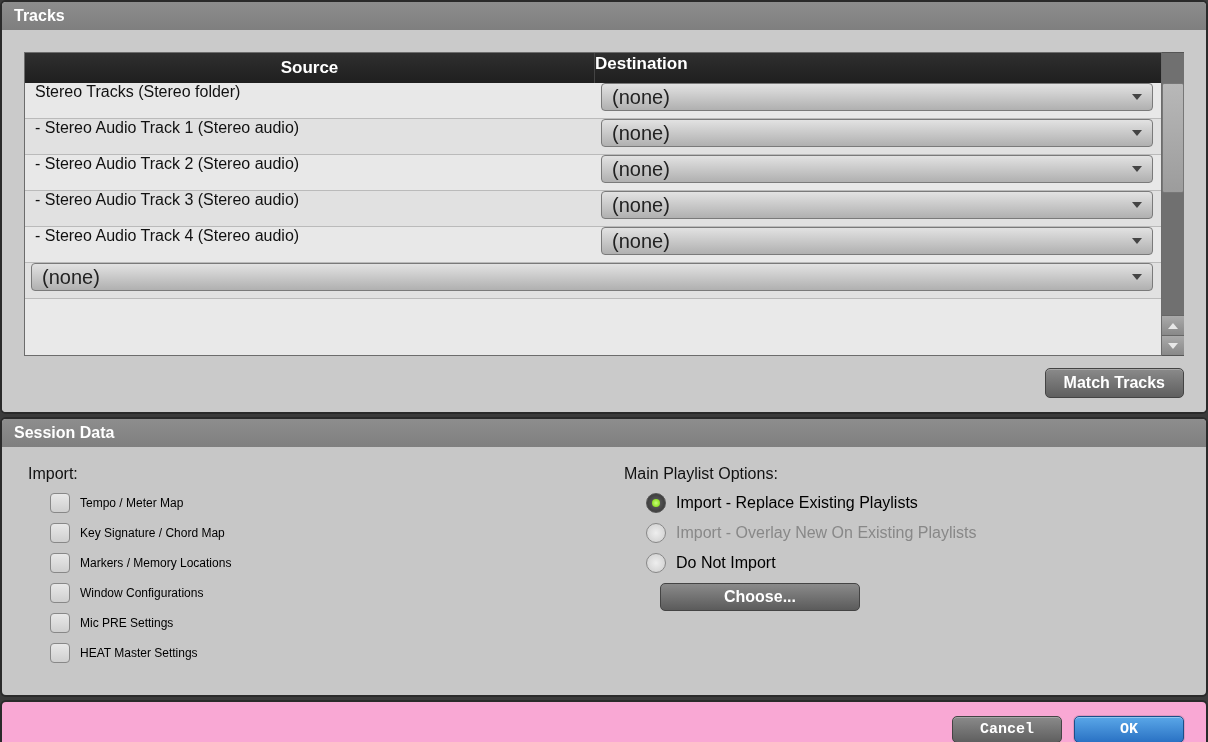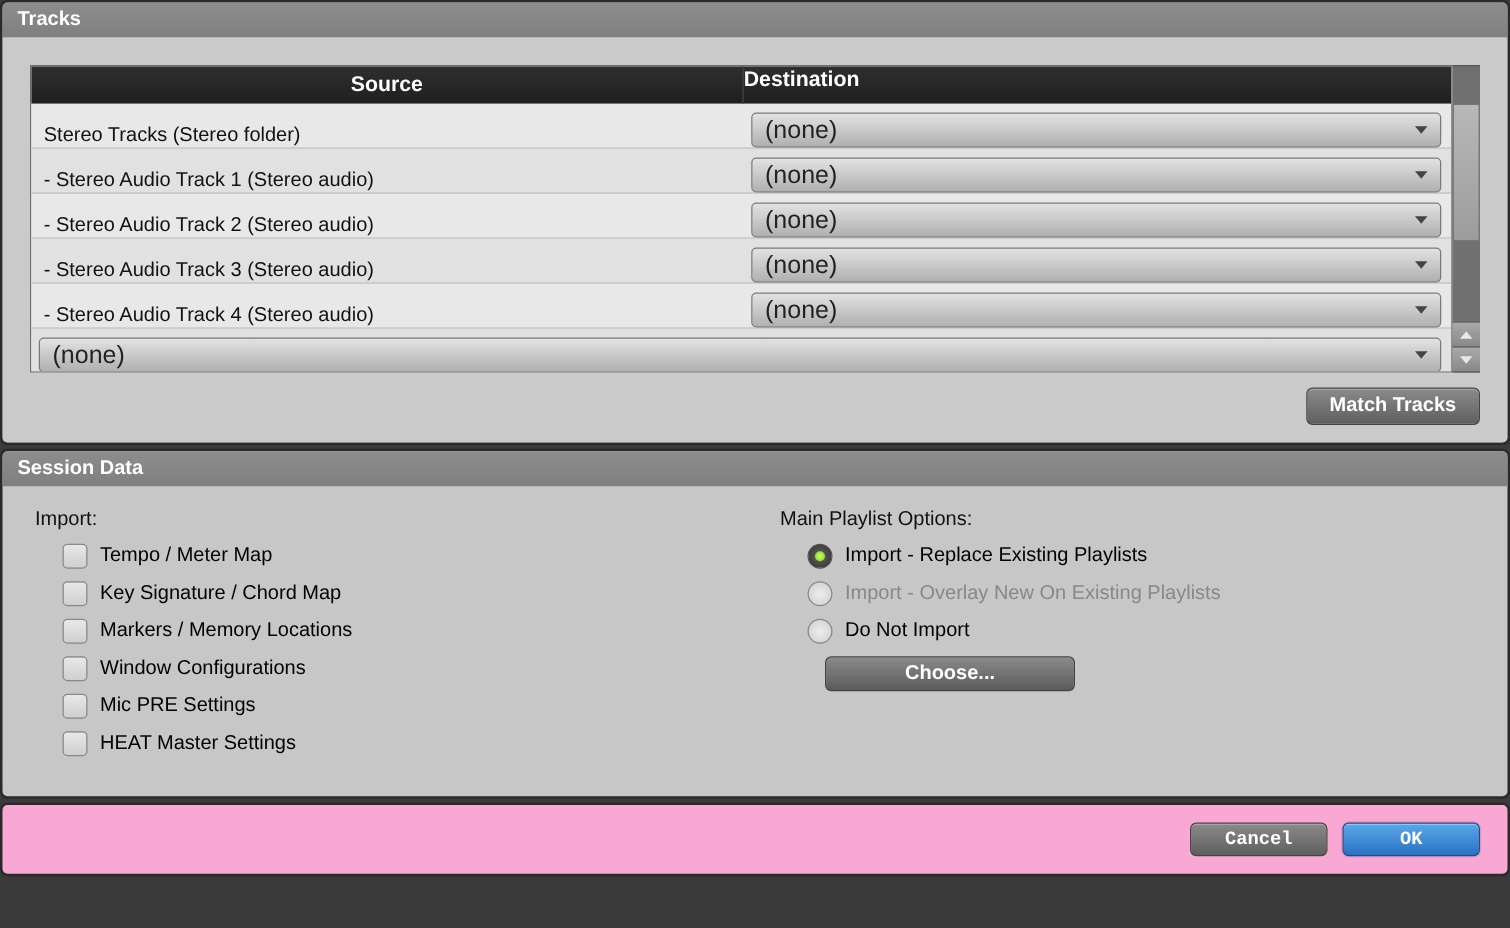--- a/index.html
+++ b/index.html
@@ -31,21 +31,21 @@
     background: #cacaca;
   }
   .tracks-container {
     display: flex;
     position: relative;
   }
   .tracks-scroll {
     flex: 1;
     border: 1px solid #6c6c6c;
     background: #e9e9e9;
-    height: 246px;
+    height: 304px;
     overflow: hidden;
   }
   .tracks-table-header {
     display: flex;
     background: linear-gradient(#2f2f2f, #1f1f1f);
     color: #fff;
     font-weight: bold;
     font-size: 17px;
   }
   .th-source {
@@ -53,21 +53,21 @@
     text-align: center;
     padding: 5px 0;
     border-right: 1px solid #444;
   }
   .th-dest {
     flex: 1;
     padding: 1px 0;
   }
   .tracks-row {
     display: flex;
-    align-items: flex-end;
+    align-items: flex-start;
     border-bottom: 1px solid #bababa;
     height: 36px;
     background: #e8e8e8;
   }
   .tracks-row:nth-child(even) {
     background: #e1e1e1;
   }
   .tracks-source {
     flex: 0 0 570px;
     padding: 0 10px;
@@ -168,21 +168,21 @@
     font-size: 16px;
     color: #111;
     margin-bottom: 10px;
   }
   .check-list { padding-left: 22px; }
   .check-item {
     display: flex;
     align-items: center;
     gap: 10px;
     margin: 6px 0 10px 0;
-    font-size: 16px;
+    font-size: 12px;
     cursor: pointer;
   }
   .chk {
     width: 20px; height: 20px;
     background: linear-gradient(#e8e8e8,#cfcfcf);
     border: 1px solid #888;
     border-radius: 4px;
   }
   .radio-list { padding-left: 22px; }
   .radio-item {

